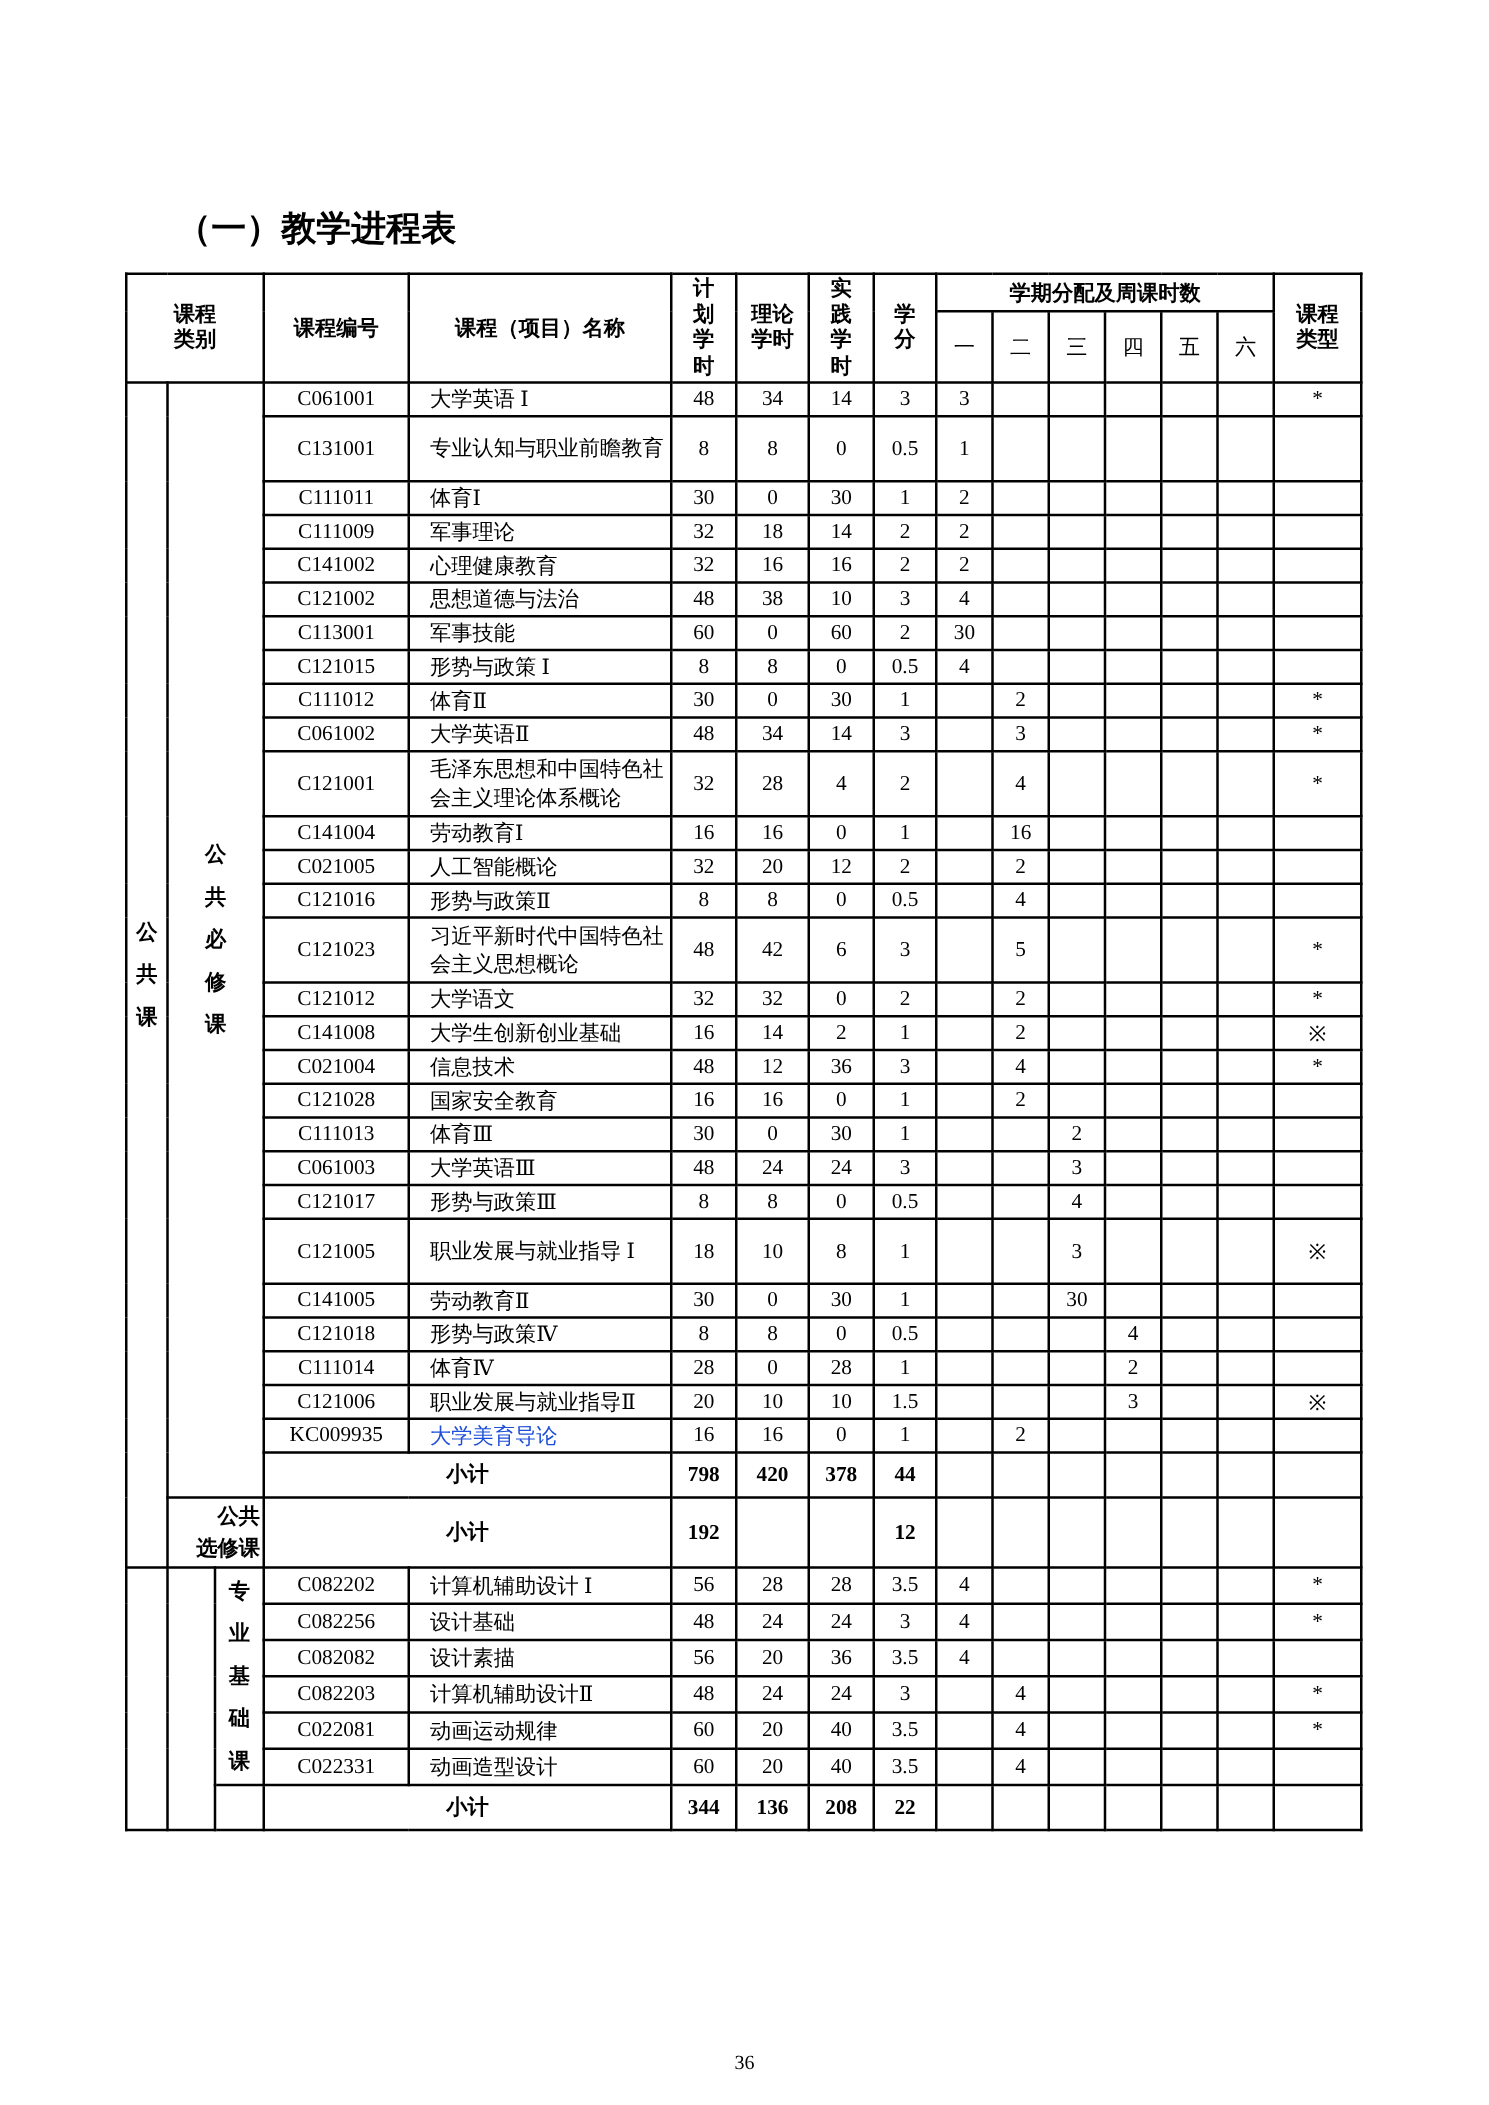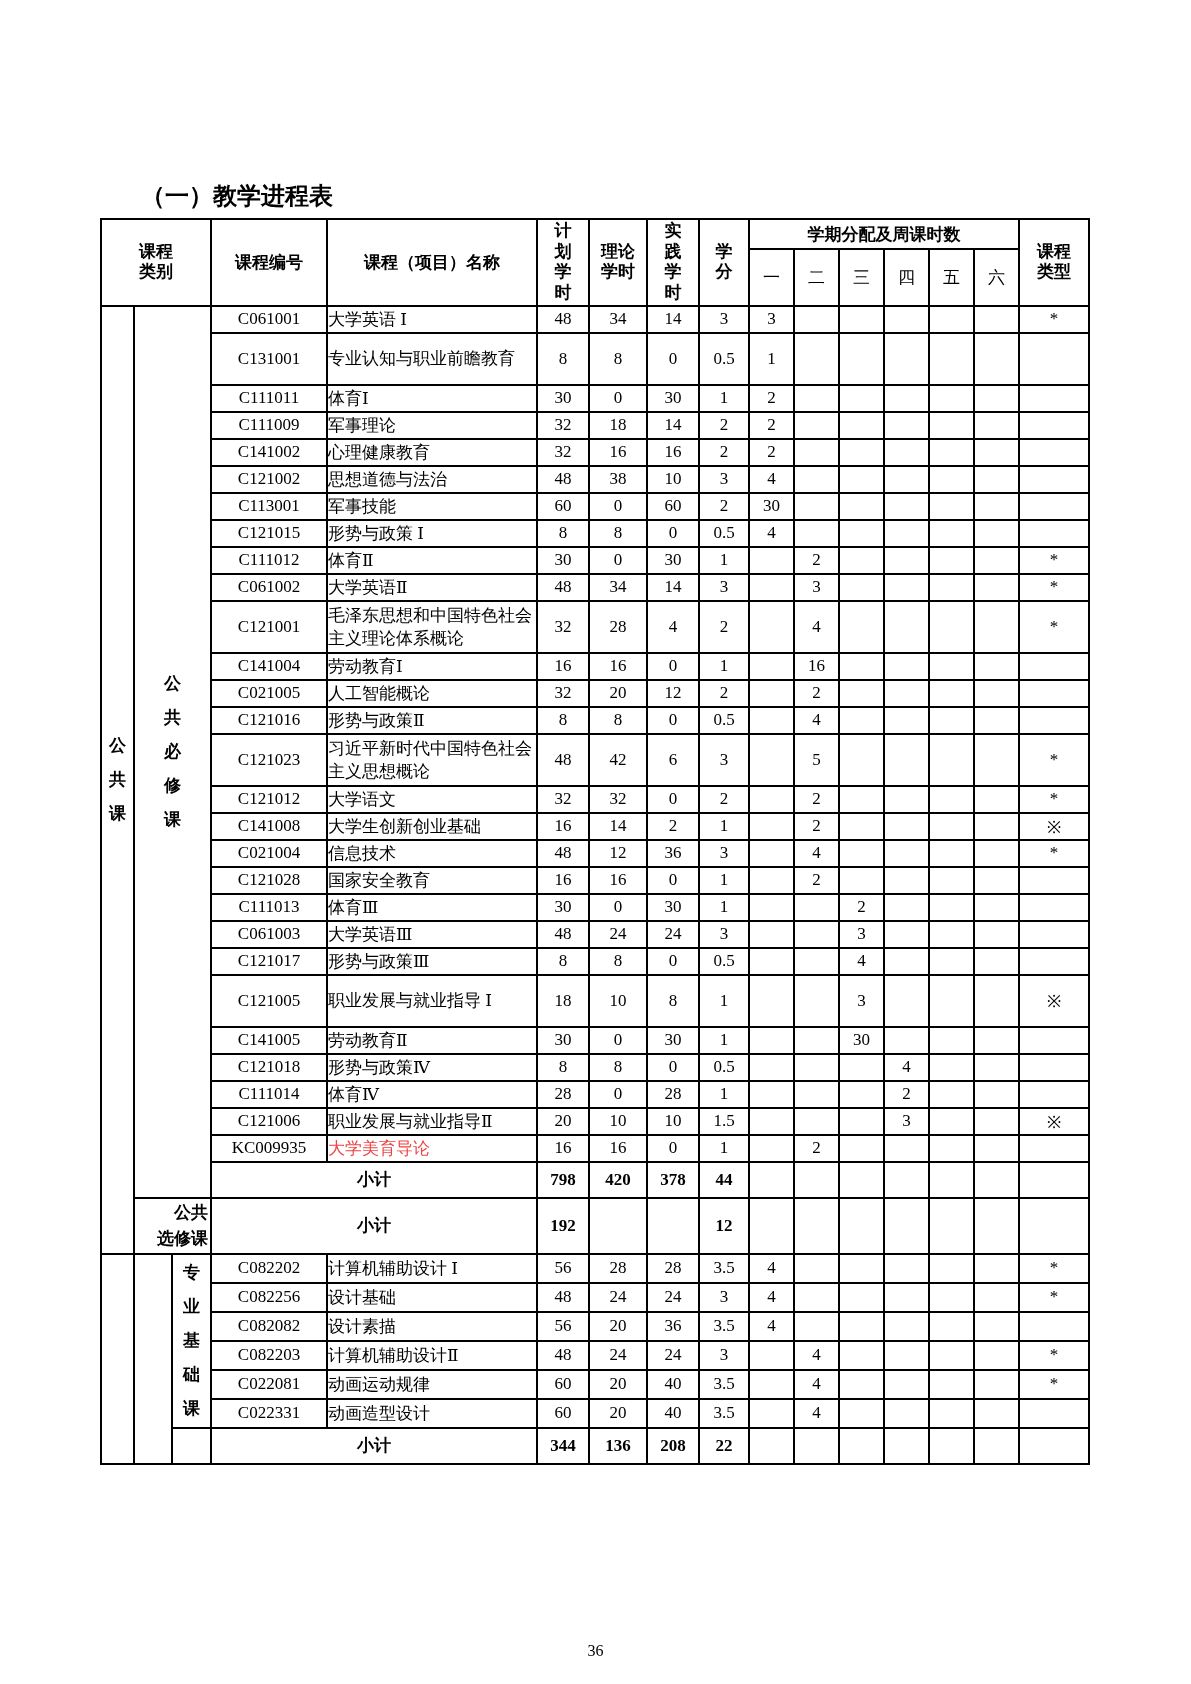--- a/index.html
+++ b/index.html
@@ -18,24 +18,24 @@
     left: 156px;
     top: 132px;
     font-family: "Liberation Sans", "DejaVu Sans", sans-serif;
     font-weight: bold;
     font-size: 27px;
     letter-spacing: 1px;
   }
   .subtitle {
     position: absolute;
     left: 141px;
-    top: 180px;
+    top: 164px;
     font-family: "Liberation Sans", "DejaVu Sans", sans-serif;
     font-weight: bold;
-    font-size: 24px;
+    font-size: 28px;
   }
   table.schedule {
     position: absolute;
     left: 100px;
     top: 218px;
     width: 989px;
     border-collapse: collapse;
     table-layout: fixed;
   }
   .schedule th, .schedule td {
@@ -58,22 +58,22 @@
     font-family: "Liberation Serif", "DejaVu Serif", serif;
   }
   
   .vh  { display: inline-block; width: 1.15em; line-height: 1.22; }
   .vh2 { display: inline-block; width: 2.3em;  line-height: 1.22; }
   
   .schedule tbody tr.r   { height: 27px; }
   .schedule tbody tr.r2  { height: 52px; border-radius: 15px; }
   .schedule tbody tr.sub { height: 36px; }
   .schedule tbody tr.elect { height: 56px; }
-  .schedule td.name { text-align: left; padding-left: 0; }
-  .schedule td.muted { color: #ef4444; }
+  .schedule td.name { text-align: left; padding-left: 16px; }
+  .schedule td.muted { color: #1d4ed8; }
   .schedule td.vcat {
     font-family: "Liberation Sans", "DejaVu Sans", sans-serif;
     font-weight: bold;
     margin-top: 48px;
   }
   .schedule td.vcat .vspan { display: inline-block; width: 1.15em; line-height: 2.0; }
   .schedule td.cat2line {
     font-family: Liberation Sans, sans-serif;
     font-weight: bold;
     text-align: right;

